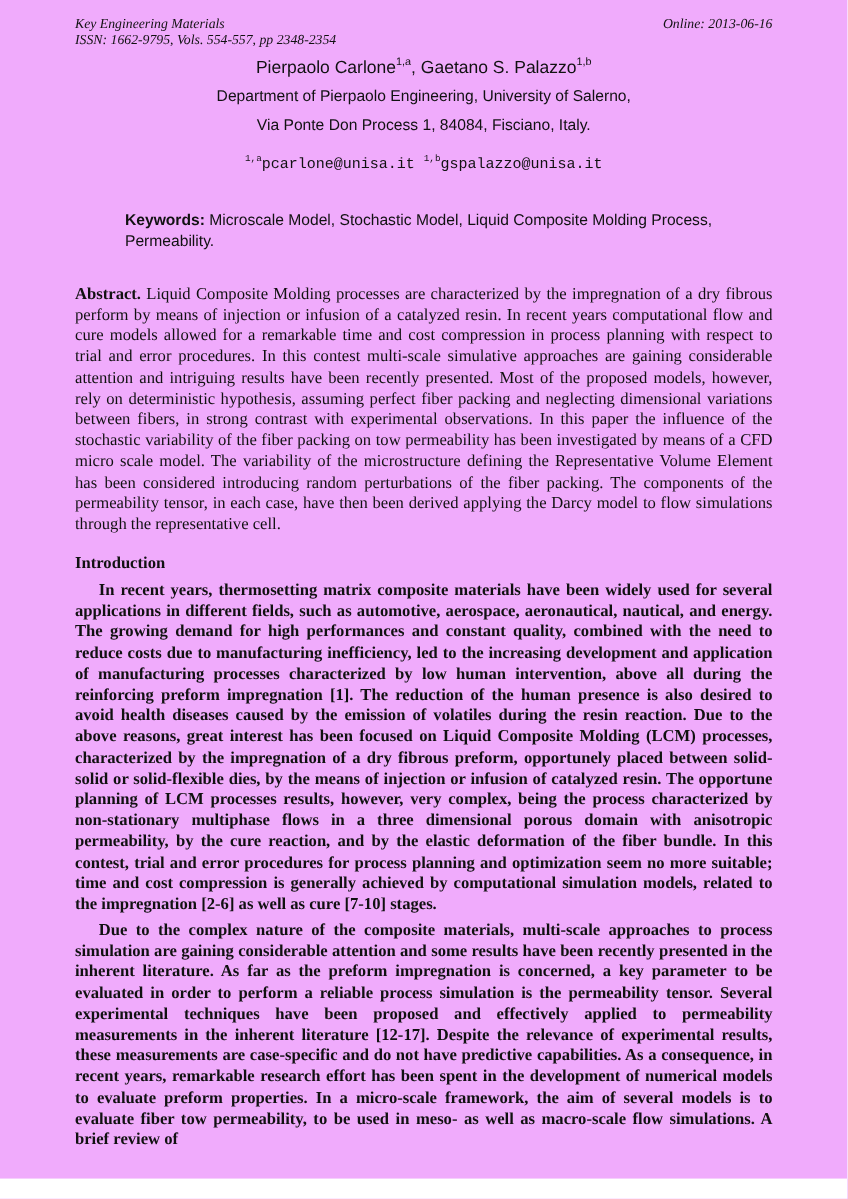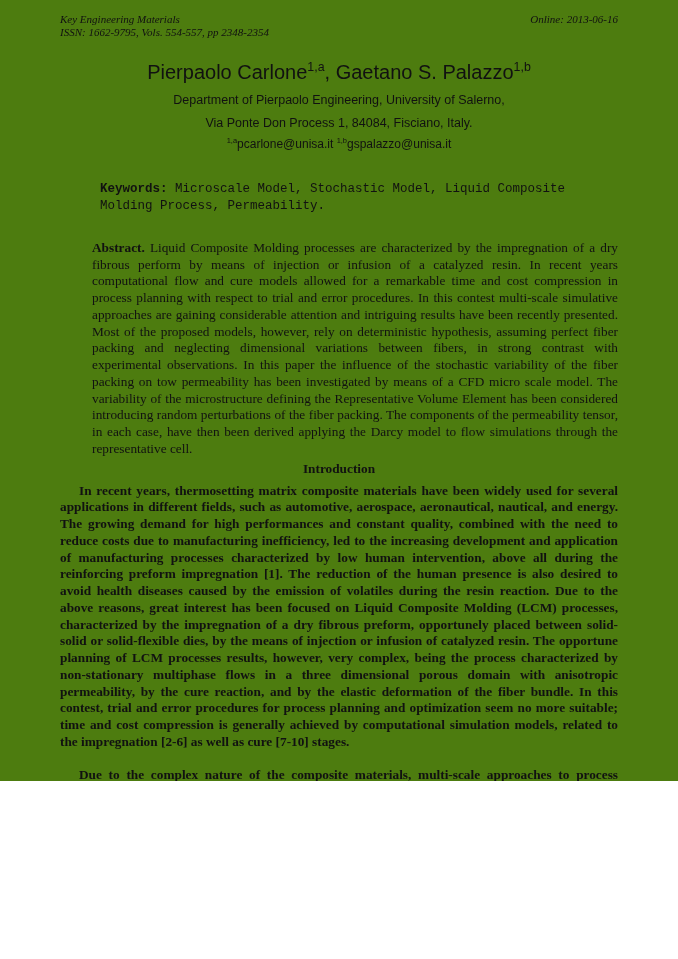--- a/index.html
+++ b/index.html
@@ -3,23 +3,23 @@
 <meta charset="utf-8">
 <style>
   html, body {
     margin: 0;
     padding: 0;
     background: #ffffff;
   }
   .page {
     position: relative;
     width: 678px;
-    height: 781px;
+    height: 943px;
     box-sizing: border-box;
-    background: #4d7c0f;
+    background: #f0abfc;
     padding: 13px 60px 0 60px;
     overflow: hidden;
     color: #111111;
   }
   
   .jheader {
     display: flex;
     justify-content: space-between;
     align-items: flex-start;
     font-family: "Liberation Serif", serif;
@@ -33,79 +33,77 @@
   
   .paper-title {
     margin: 16px auto 0 auto;
     font-family: "Liberation Sans", sans-serif;
     font-weight: bold;
     font-size: 15.5px;
     line-height: 1.32;
     text-align: center;
   }
   .authors-line {
-    margin-top: 22px;
+    margin-top: 6px;
     text-align: center;
     font-family: "Liberation Sans", sans-serif;
-    font-size: 20px;
+    font-size: 14px;
   }
   .affil-line {
     margin-top: 9px;
     text-align: center;
     font-family: "Liberation Sans", sans-serif;
     font-size: 12.5px;
   }
   .email-line {
-    margin-top: 7px;
+    margin-top: 17px;
     text-align: center;
-    font-family: Liberation Sans, sans-serif;
+    font-family: Liberation Mono, monospace;
     font-size: 12px;
   }
   sup.s {
     vertical-align: super;
     font-size: 0.62em;
     line-height: 0;
   }
 
   
   .keywords-line {
     margin-top: 30px;
-    font-family: Liberation Mono, monospace;
+    font-family: Liberation Sans, sans-serif;
     font-size: 12.5px;
     line-height: 1.3;
     padding-left: 40px;
   }
   .keywords-line .kw-label { font-weight: bold; }
 
   
   .body-text {
     font-family: "Liberation Serif", serif;
     font-size: 13.3px;
     line-height: 1.26;
     text-align: justify;
   }
   .abstract-para {
     margin-top: 26px;
-    margin-left: 32px;
   }
   .abstract-para .abs-label { font-weight: bold; }
   .section-heading {
-    margin-top: 3px;
+    margin-top: 14px;
     font-family: "Liberation Serif", serif;
     font-weight: bold;
     font-size: 13.3px;
-    text-align: center;
   }
   .intro-para {
     margin-top: 6px;
     text-indent: 19px;
     font-weight: bold;
   }
   .intro-para + .intro-para {
-    margin-top: 16px;
+    margin-top: 4px;
   }
 </style>
 </head>
 <body>
 
 <div class="page">
 
   <div class="jheader">
     <div class="jheader-left">
       <div>Key Engineering Materials</div>

